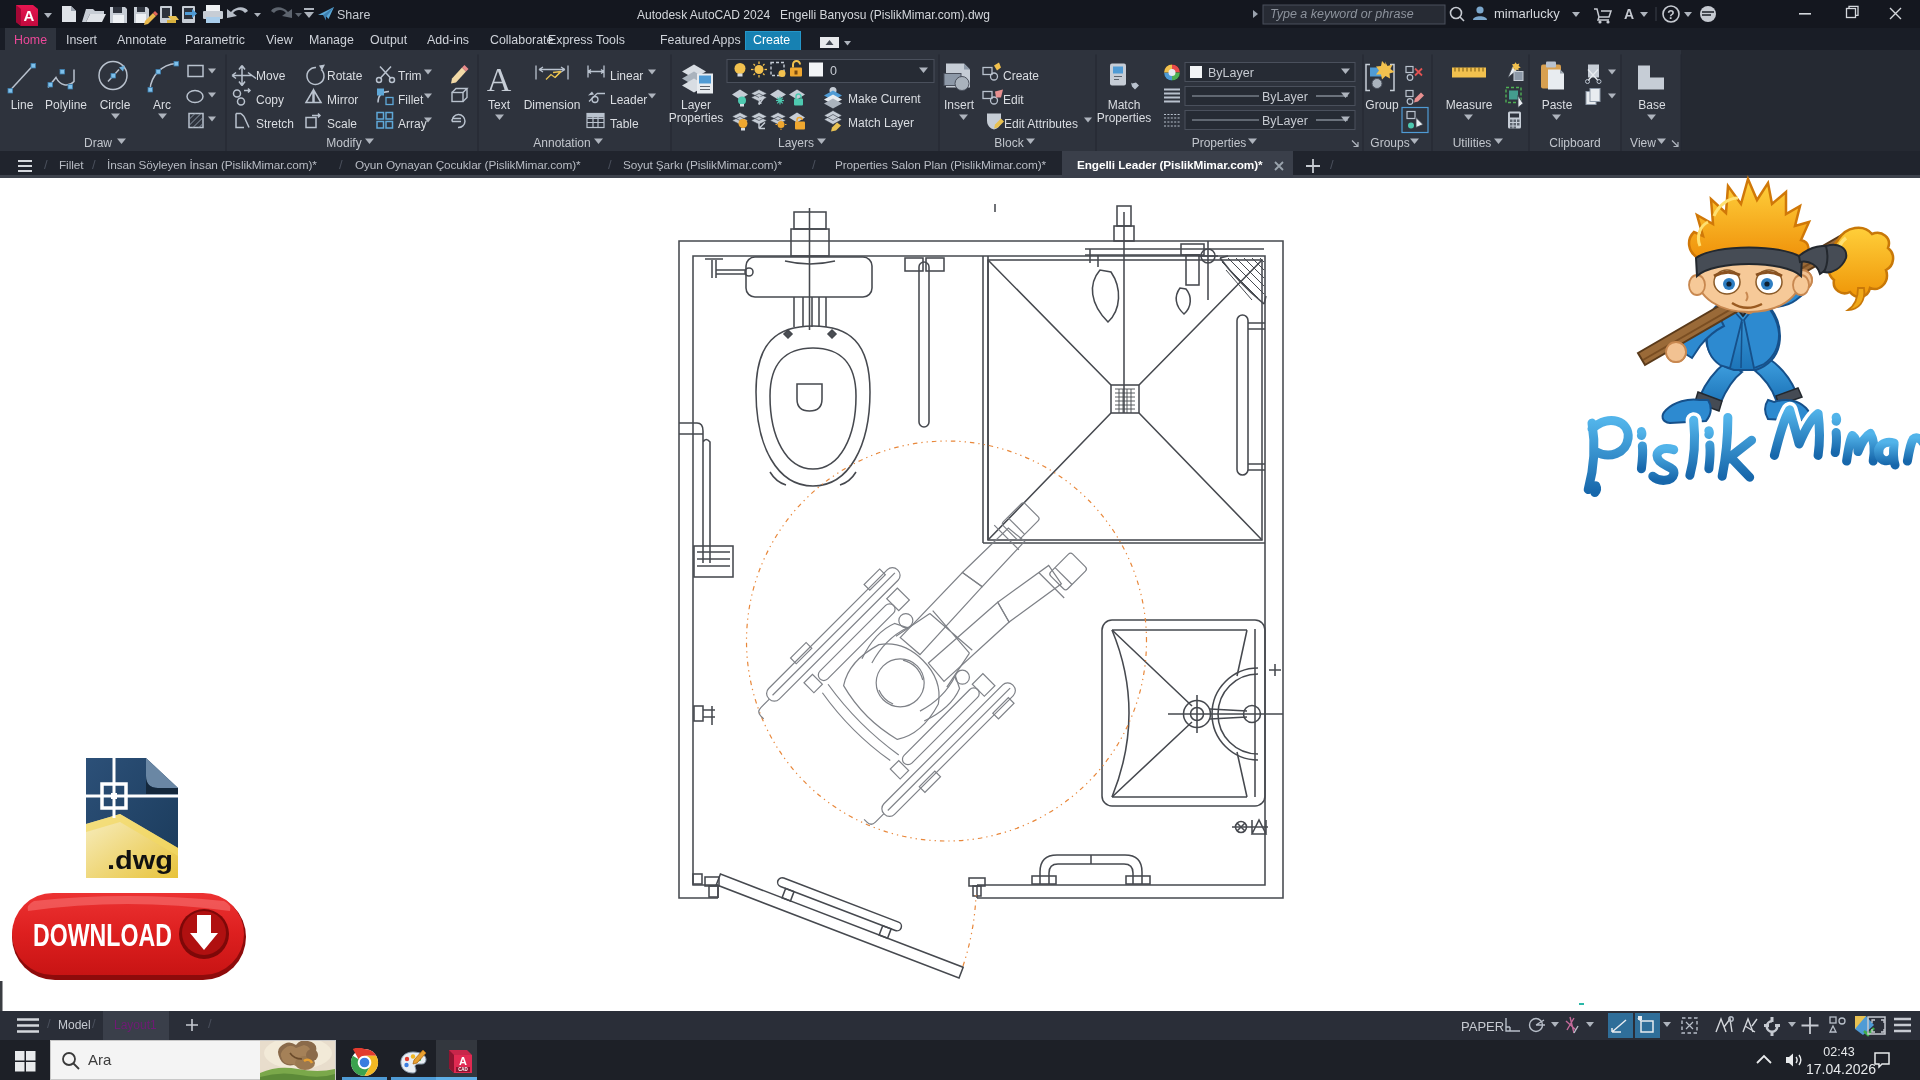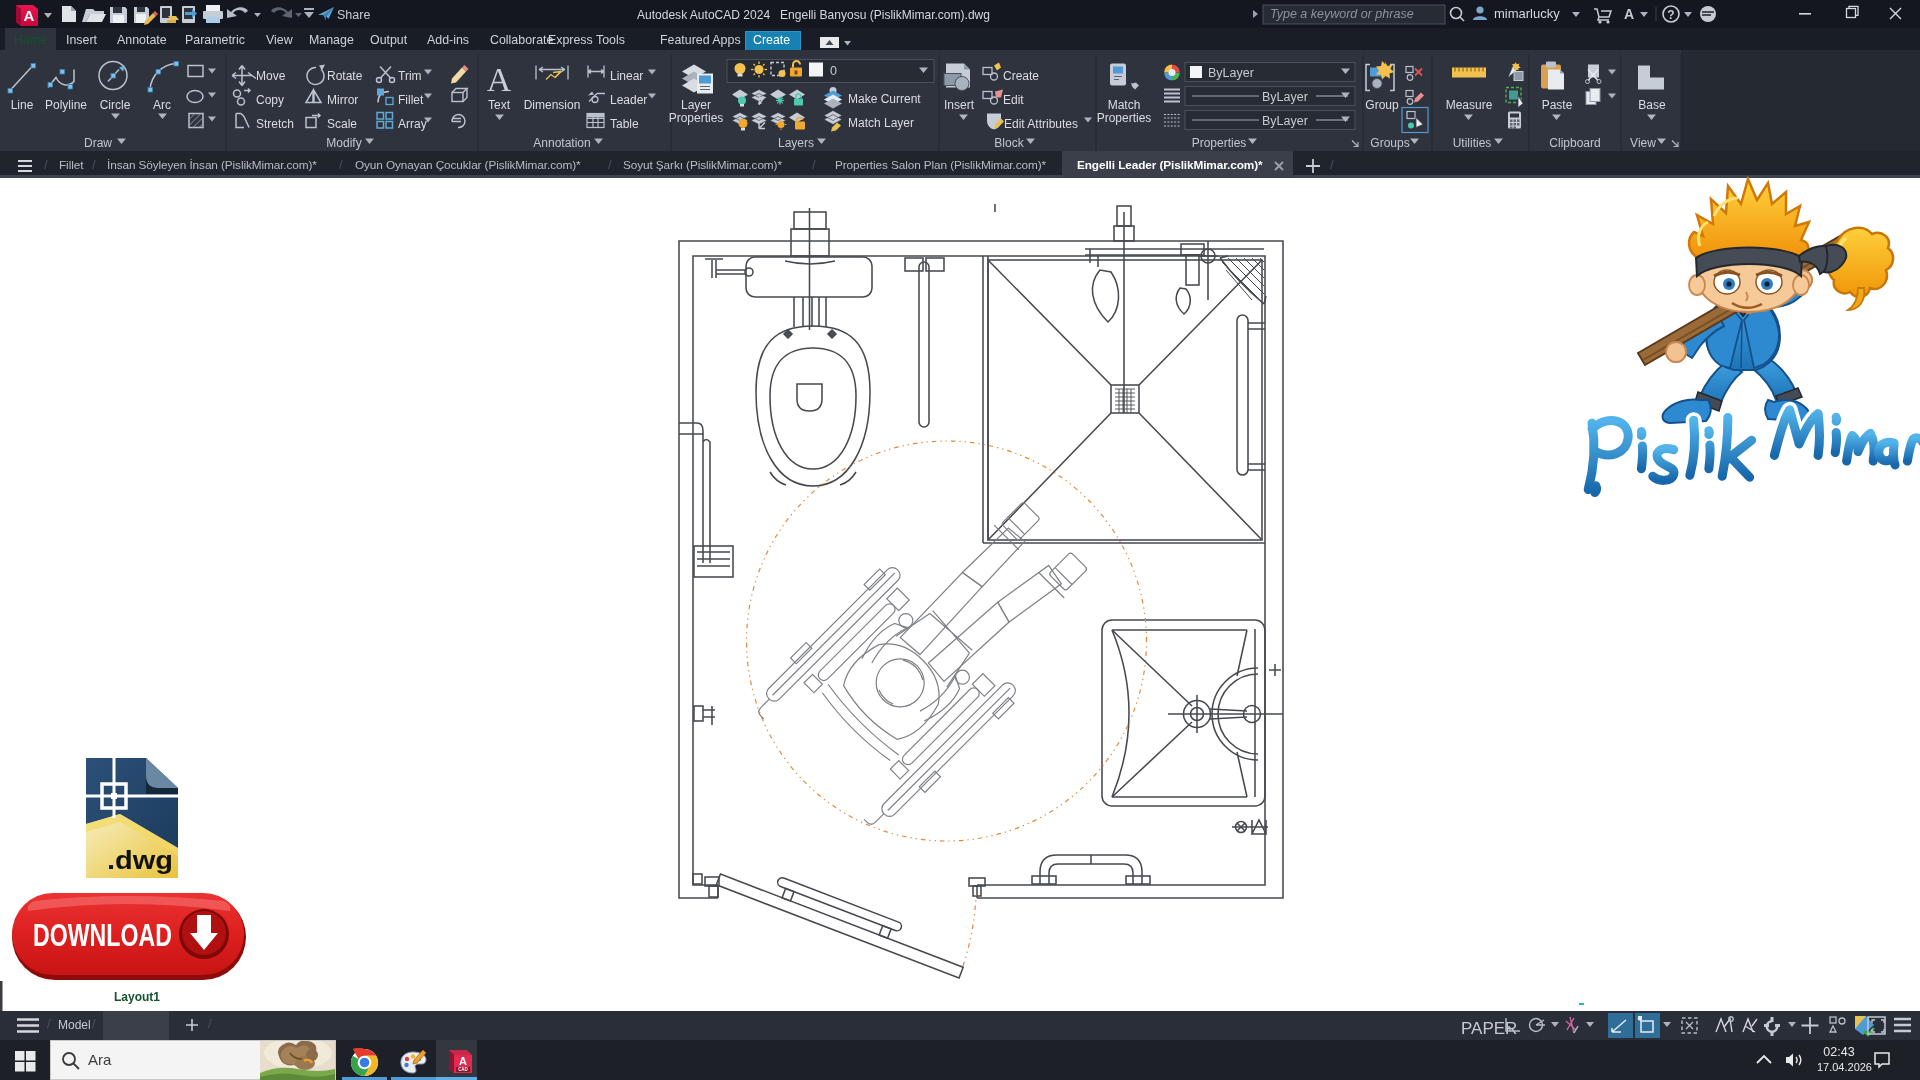--- a/index.html
+++ b/index.html
@@ -105,21 +105,21 @@
 
     <rect x="1799" y="13" width="12" height="1.6" fill="#d4d7dc"></rect>
     <rect x="1846.5" y="8.5" width="9" height="9" fill="none" stroke="#d4d7dc" stroke-width="1.3"></rect>
       <path d="M1849 8.5 v-2.2 h9 v9 h-2.3" fill="none" stroke="#d4d7dc" stroke-width="1.3"></path>
     <path d="M1890 8 l11 11 M1901 8 l-11 11" stroke="#d4d7dc" stroke-width="1.4"></path>
   </svg>
   <div class="ab" id="menurow"></div>
 
   <div class="ab" style="left:5px;top:28px;width:51px;height:22px;background:#2e333d"></div>
   <div class="ab" style="left:745px;top:31px;width:56px;height:21px;background:#1781b2;border:1px solid #2596c8"></div>
-  <div class="mtab" style="left:14px;color:#14532d">Home</div>
+  <div class="mtab" style="left:14px;color:#ec4899">Home</div>
   <div class="mtab" style="left:66px">Insert</div>
   <div class="mtab" style="left:117px">Annotate</div>
   <div class="mtab" style="left:185px">Parametric</div>
   <div class="mtab" style="left:266px">View</div>
   <div class="mtab" style="left:309px">Manage</div>
   <div class="mtab" style="left:370px">Output</div>
   <div class="mtab" style="left:427px">Add-ins</div>
   <div class="mtab" style="left:490px">Collaborate</div>
   <div class="mtab" style="left:548px">Express Tools</div>
   <div class="mtab" style="left:660px">Featured Apps</div>
@@ -903,28 +903,28 @@
         <path d="M182 44 h28 l-14 17 z"></path>
       </g>
   </svg>
   <div class="ab" id="statusbar"></div>
 
   <div class="ab" style="left:103px;top:1011px;width:66px;height:29px;background:#3a3f4a"></div>
   <svg class="ab" style="left:16px;top:1017px" width="26" height="17" viewBox="0 0 26 17">
       <path d="M1 2.5 h22 M1 8.5 h22 M1 14.5 h22" stroke="#d4d7dc" stroke-width="2.6"></path>
     </svg>
   <div class="stt" style="left:58px;top:1018px">Model</div>
-  <div class="stt" style="left:114px;top:990px;color:#14532d;font-weight:bold">Layout1</div>
+  <div class="stt" style="left:114px;top:1018px;color:#701a75;font-weight:normal">Layout1</div>
   <svg class="ab" style="left:185px;top:1018px" width="14" height="14" viewBox="0 0 14 14">
       <path d="M7 1 v12 M1 7 h12" stroke="#c6cad1" stroke-width="1.6"></path>
     </svg>
   <div class="fsl" style="left:47px;top:1016px">/</div>
     <div class="fsl" style="left:92px;top:1016px">/</div>
     <div class="fsl" style="left:208px;top:1016px">/</div>
-  <div class="stt" style="left:1461px;top:1019px;font-size:17px">PAPER</div>
+  <div class="stt" style="left:1461px;top:1019px;font-size:13px">PAPER</div>
   <svg class="ab" style="left:1500px;top:1011px" width="420" height="29" viewBox="0 0 420 29">
     <g stroke="#b8bfc9" stroke-width="1.4" fill="none">
       <path d="M6 7 v13 h14 M10 16 h-4 m4 0 v4"></path>
       <circle cx="36" cy="14" r="6.5"></circle>
         <path d="M36 14 l8 -5 m-8 5 h9"></path>
       <path d="M70 6 l4 16 M66 10 l10 9 m-2 -12 l-7 12" stroke="#c46a9a"></path>
         <path d="M74 22 l4 -7"></path>
     </g>
     <path d="M51 11 l8 0 l-4 5 z" fill="#aeb4bd"></path>
       <path d="M86 11 l8 0 l-4 5 z" fill="#aeb4bd"></path>
@@ -1028,17 +1028,17 @@
   <div class="ab" style="left:342px;top:1077px;width:45px;height:3px;background:#4f9bd5"></div>
   <div class="ab" style="left:391px;top:1077px;width:45px;height:3px;background:#4f9bd5"></div>
   <div class="ab" style="left:436px;top:1077px;width:41px;height:3px;background:#5fb0e8"></div>
 
   <svg class="ab" style="left:1755px;top:1052px" width="50" height="16" viewBox="0 0 50 16">
     <path d="M2 11 l7 -7 l7 7" fill="none" stroke="#e8eaec" stroke-width="1.8"></path>
     <path d="M31 5 h3 l4 -3.5 v13 l-4 -3.5 h-3 z" fill="#e8eaec"></path>
     <path d="M41 5 a5 5 0 0 1 0 6 M44 3 a8.5 8.5 0 0 1 0 10" fill="none" stroke="#e8eaec" stroke-width="1.4"></path>
   </svg>
   <div class="ab" style="left:1814px;top:1045px;width:50px;font-size:12.5px;color:#e8eaec;text-align:center">02:43</div>
-  <div class="ab" style="left:1806px;top:1061px;width:66px;font-size:11px;color:#e8eaec;text-align:right">17.04.2026</div>
+  <div class="ab" style="left:1806px;top:1061px;width:66px;font-size:14px;color:#e8eaec;text-align:right">17.04.2026</div>
   <svg class="ab" style="left:1873px;top:1051px" width="18" height="18" viewBox="0 0 18 18">
       <path d="M2 2 h14 v11 h-7 l-3 3 v-3 h-4 z" fill="none" stroke="#e8eaec" stroke-width="1.5"></path>
     </svg>
 </div>
 
 </body></html>

